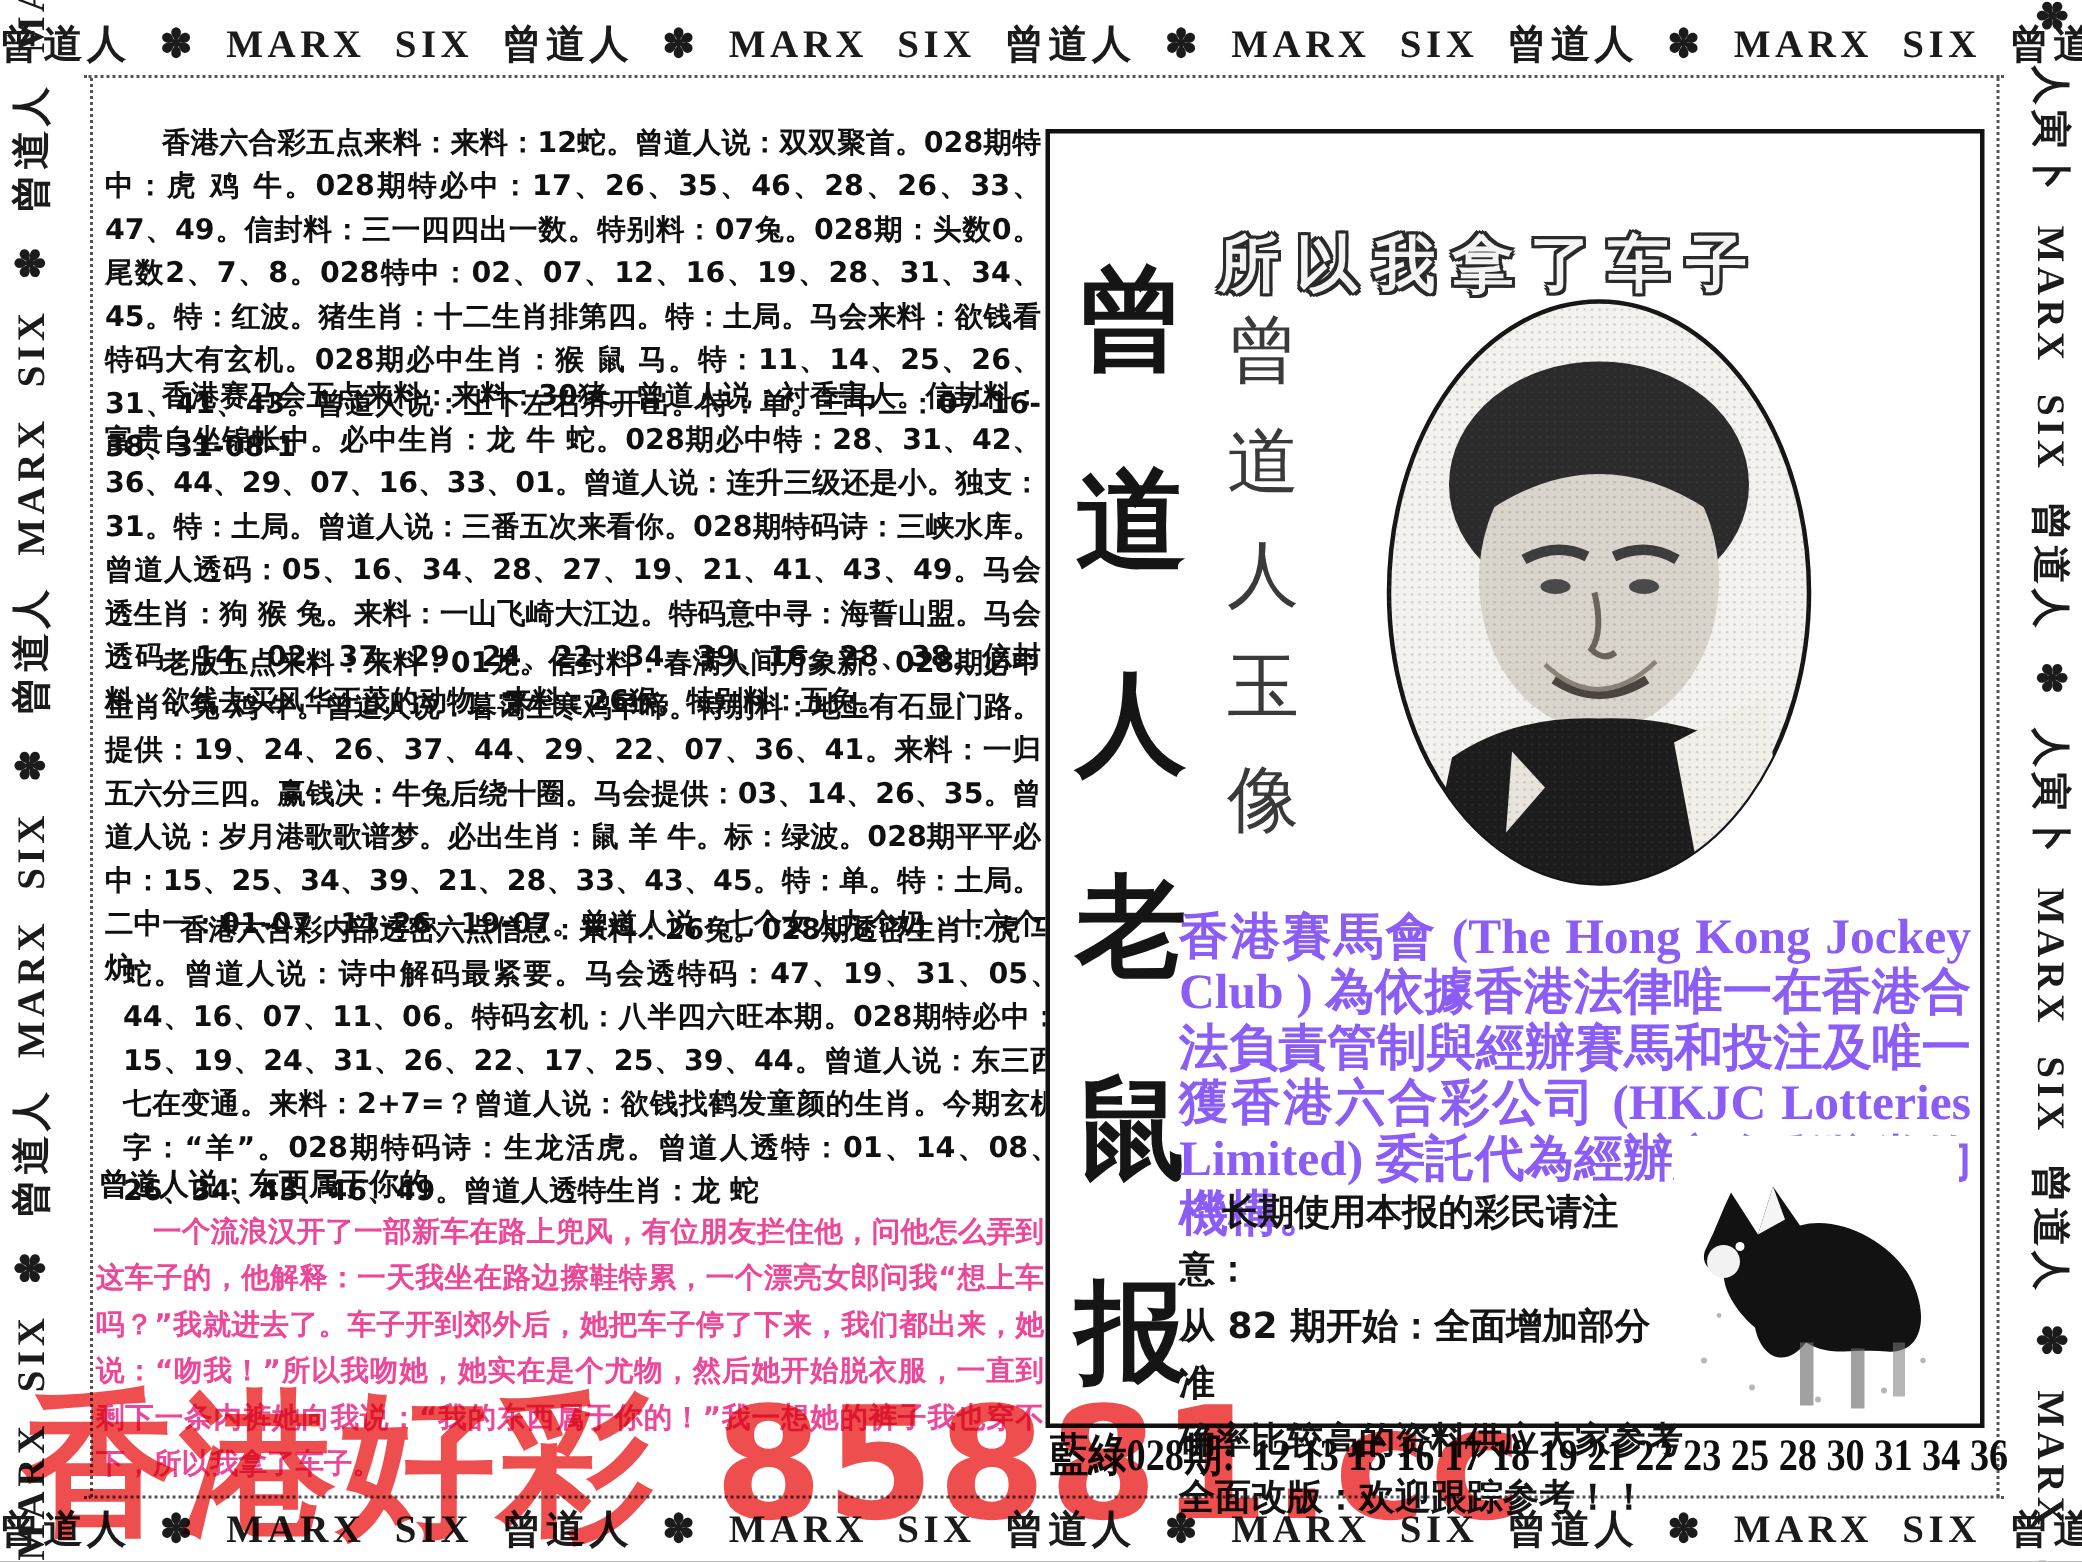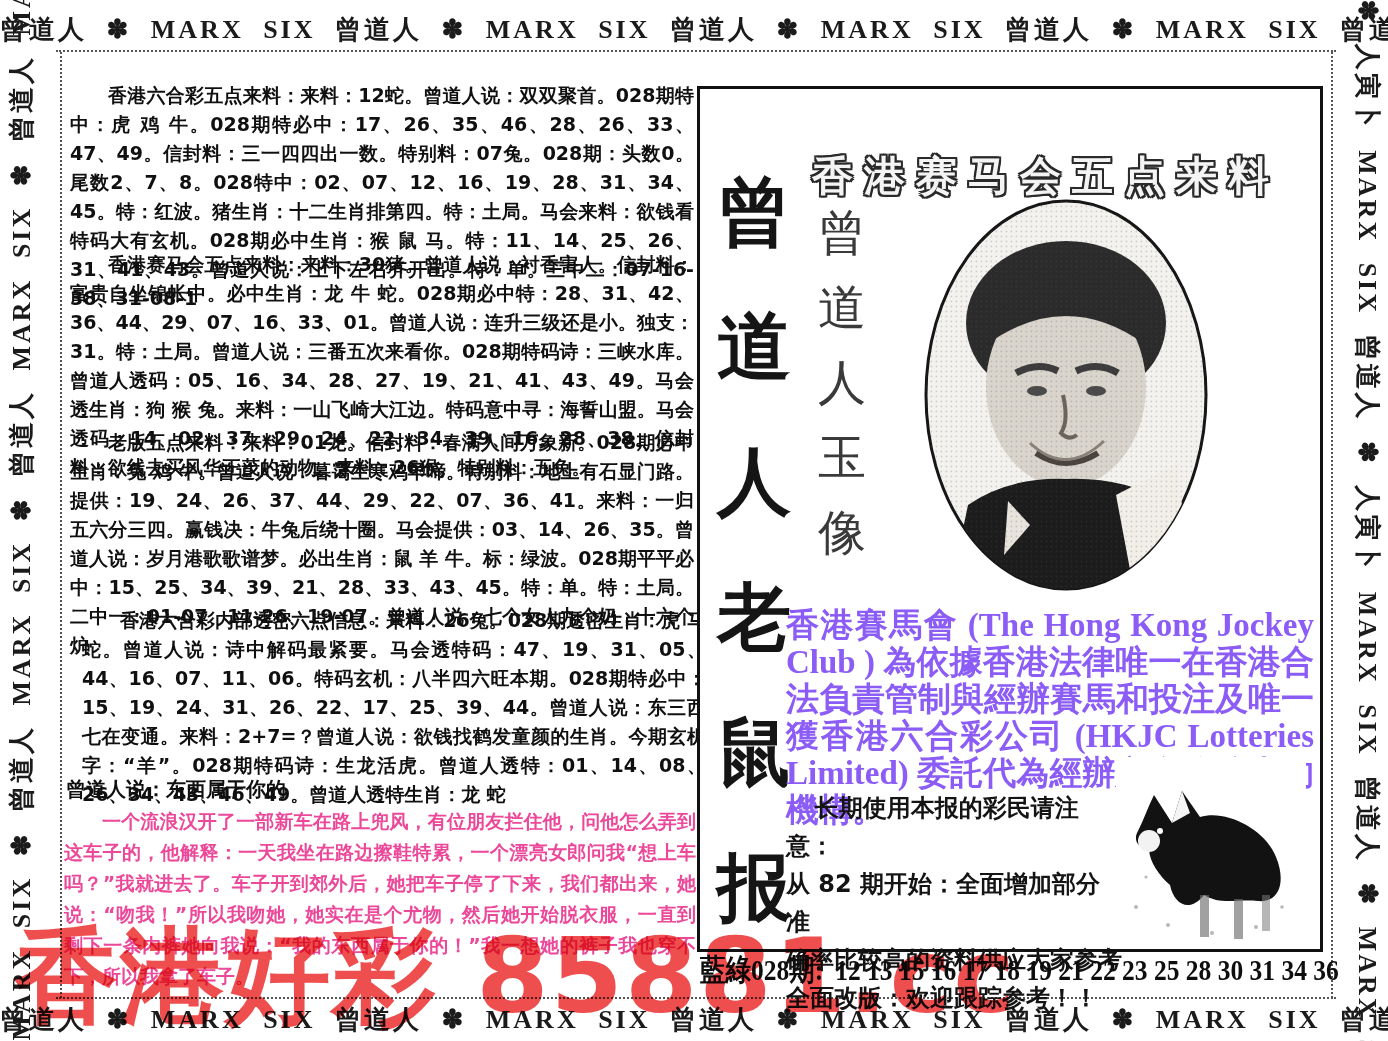--- a/index.html
+++ b/index.html
@@ -74,21 +74,21 @@
   <div class="frame-line-v" style="left:1331px;"></div>
 
   <div class="para p1">香港六合彩五点来料：来料：12蛇。曾道人说：双双聚首。028期特中：虎 鸡 牛。028期特必中：17、26、35、46、28、26、33、47、49。信封料：三一四四出一数。特别料：07兔。028期：头数0。尾数2、7、8。028特中：02、07、12、16、19、28、31、34、45。特：红波。猪生肖：十二生肖排第四。特：土局。马会来料：欲钱看特码大有玄机。028期必中生肖：猴 鼠 马。特：11、14、25、26、31、41、43。曾道人说：上下左右齐开出。特：单。三中二：07-16-38、31-08-1</div>
   <div class="para p2">香港赛马会五点来料：来料：30猪。曾道人说：衬香害人。信封料：富贵自坐锦帐中。必中生肖：龙 牛 蛇。028期必中特：28、31、42、36、44、29、07、16、33、01。曾道人说：连升三级还是小。独支：31。特：土局。曾道人说：三番五次来看你。028期特码诗：三峡水库。曾道人透码：05、16、34、28、27、19、21、41、43、49。马会透生肖：狗 猴 兔。来料：一山飞崎大江边。特码意中寻：海誓山盟。马会透码：14、02、37、29、24、22、34、39、16、28、38。信封料：欲线去买风华正茂的动物。来料：26猴。特别料：五兔。</div>
   <div class="para p3">老版五点来料：来料：01龙。信封料：春满人间万象新。028期必中生肖：兔 鸡 牛。曾道人说：暮霭生寒鸡早啼。特别料：地上有石显门路。提供：19、24、26、37、44、29、22、07、36、41。来料：一归五六分三四。赢钱决：牛兔后绕十圈。马会提供：03、14、26、35。曾道人说：岁月港歌歌谱梦。必出生肖：鼠 羊 牛。标：绿波。028期平平必中：15、25、34、39、21、28、33、43、45。特：单。特：土局。二中一：01-07、11-26、19-07。曾道人说：七个女人九个奶，十六个炉</div>
   <div class="para p4">香港六合彩内部透密六点信息：来料：26兔。028期透密生肖：虎 马 蛇。曾道人说：诗中解码最紧要。马会透特码：47、19、31、05、44、16、07、11、06。特码玄机：八半四六旺本期。028期特必中：15、19、24、31、26、22、17、25、39、44。曾道人说：东三西七在变通。来料：2+7=？曾道人说：欲钱找鹤发童颜的生肖。今期玄机字：“羊”。028期特码诗：生龙活虎。曾道人透特：01、14、08、26、34、43、46、49。曾道人透特生肖：龙 蛇</div>
   <div class="humor-title">曾道人说：东西属于你的</div>
   <div class="humor-body">一个流浪汉开了一部新车在路上兜风，有位朋友拦住他，问他怎么弄到这车子的，他解释：一天我坐在路边擦鞋特累，一个漂亮女郎问我“想上车吗？”我就进去了。车子开到郊外后，她把车子停了下来，我们都出来，她说：“吻我！”所以我吻她，她实在是个尤物，然后她开始脱衣服，一直到剩下一条内裤她向我说：“我的东西属于你的！”我一想她的裤子我也穿不下，所以我拿了车子。</div>
 
   <div class="panel">
-    <div class="panel-title2">香港赛马会五点来料</div>
+    <div class="panel-title2">所以我拿了车子</div>
 
     <div class="masthead">
       <span>曾</span>
       <span>道</span>
       <span>人</span>
       <span>老</span>
       <span>鼠</span>
       <span>报</span>
     </div>
 

